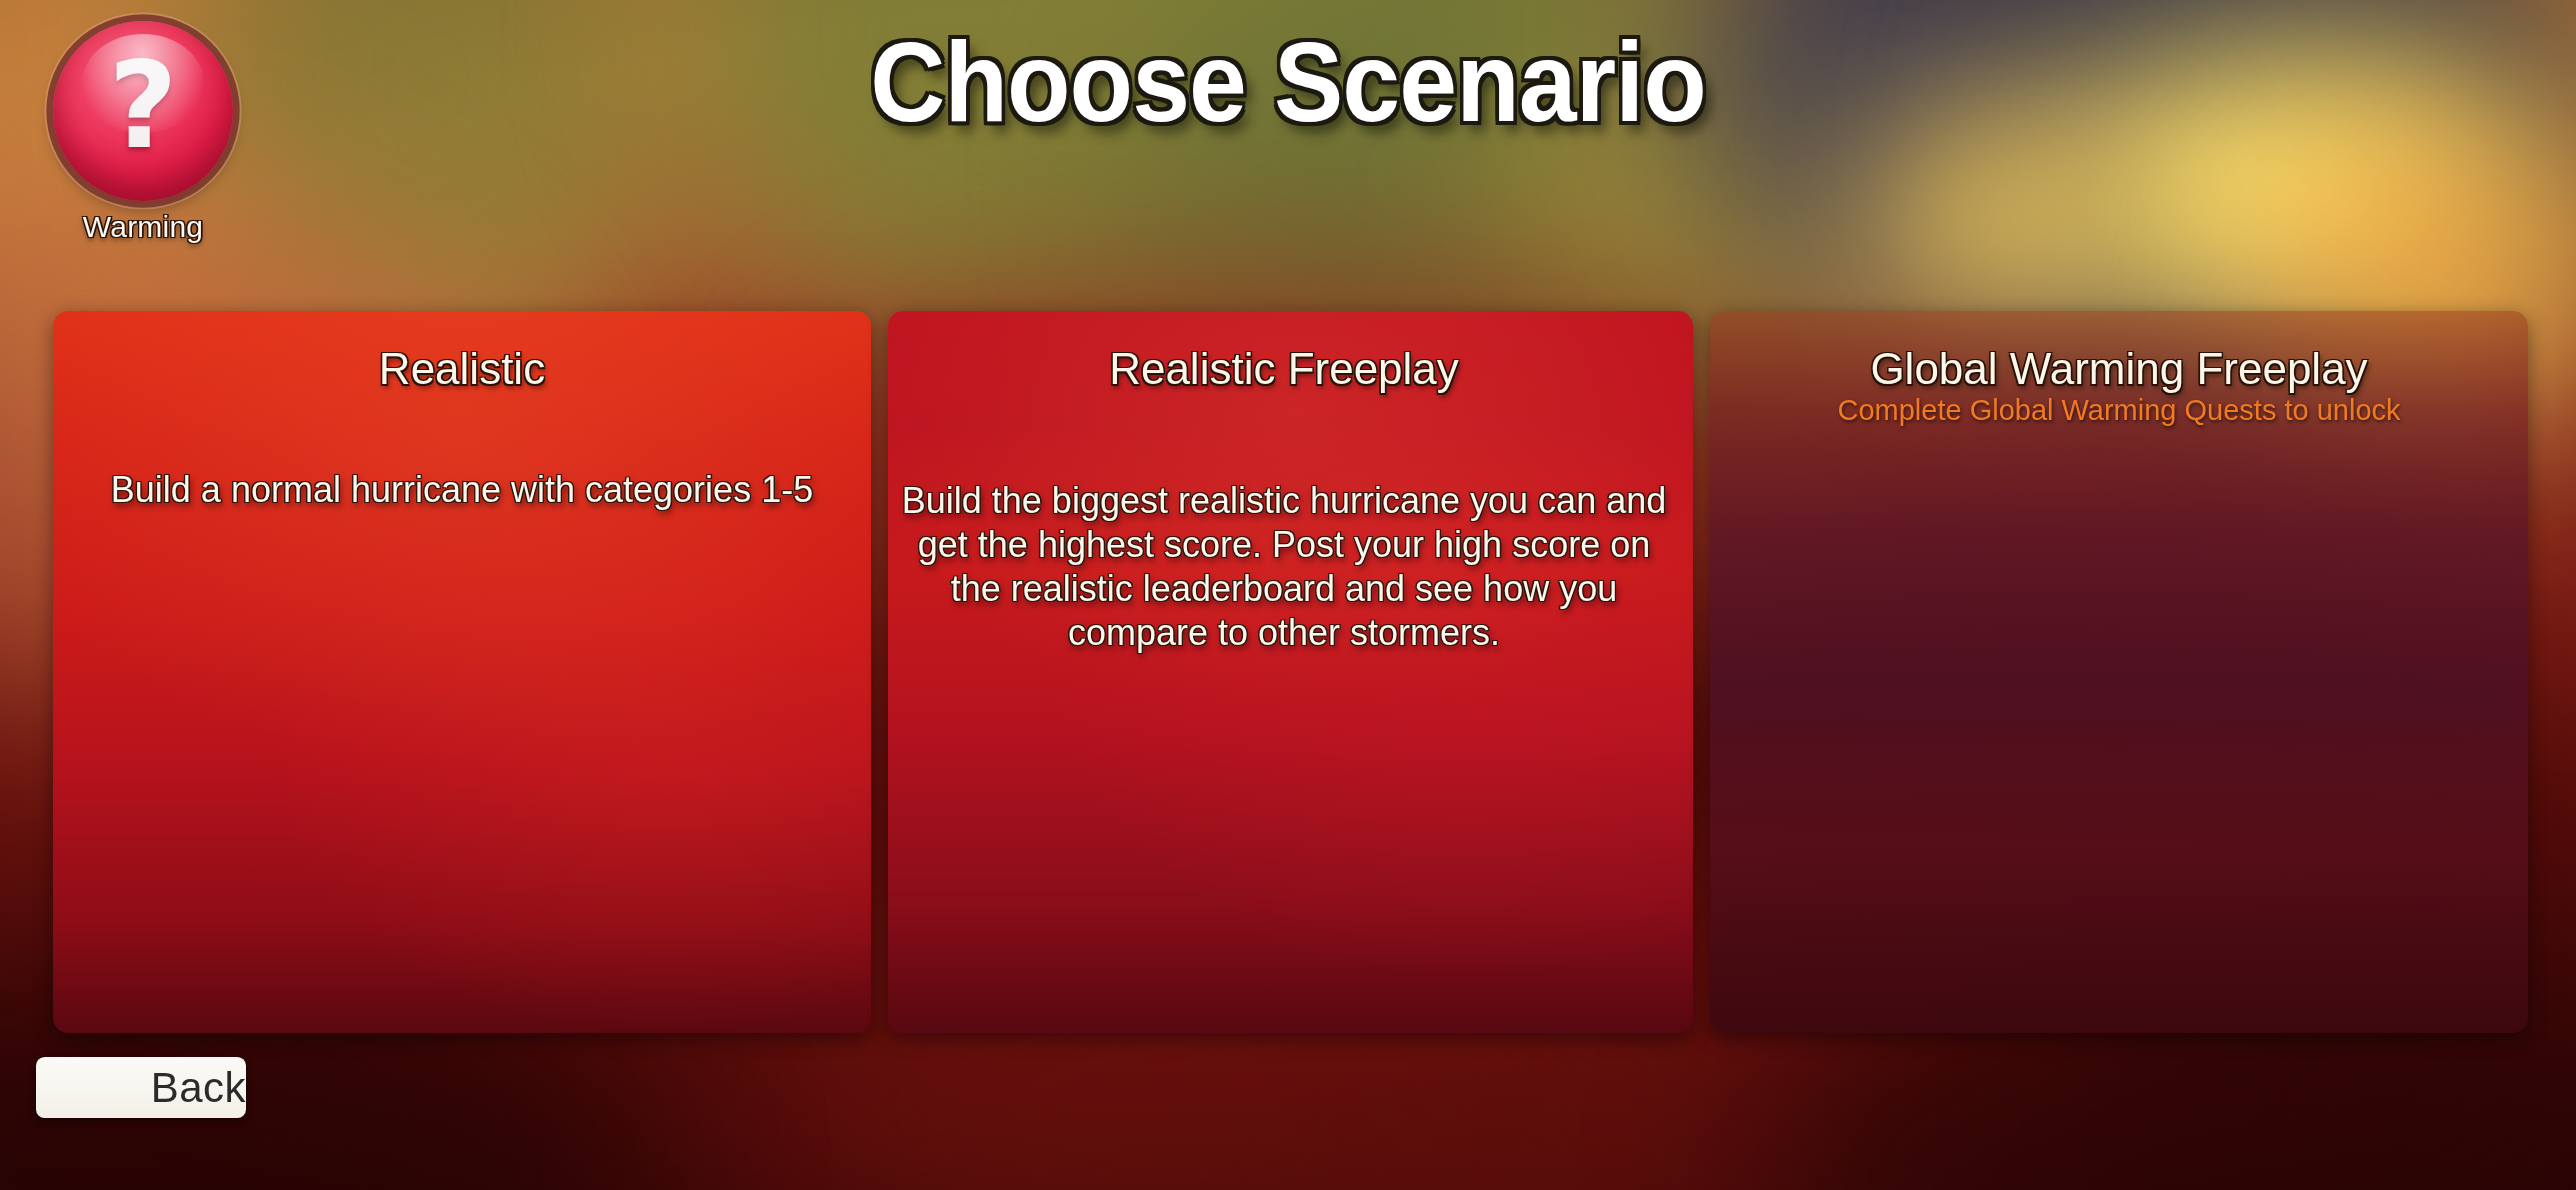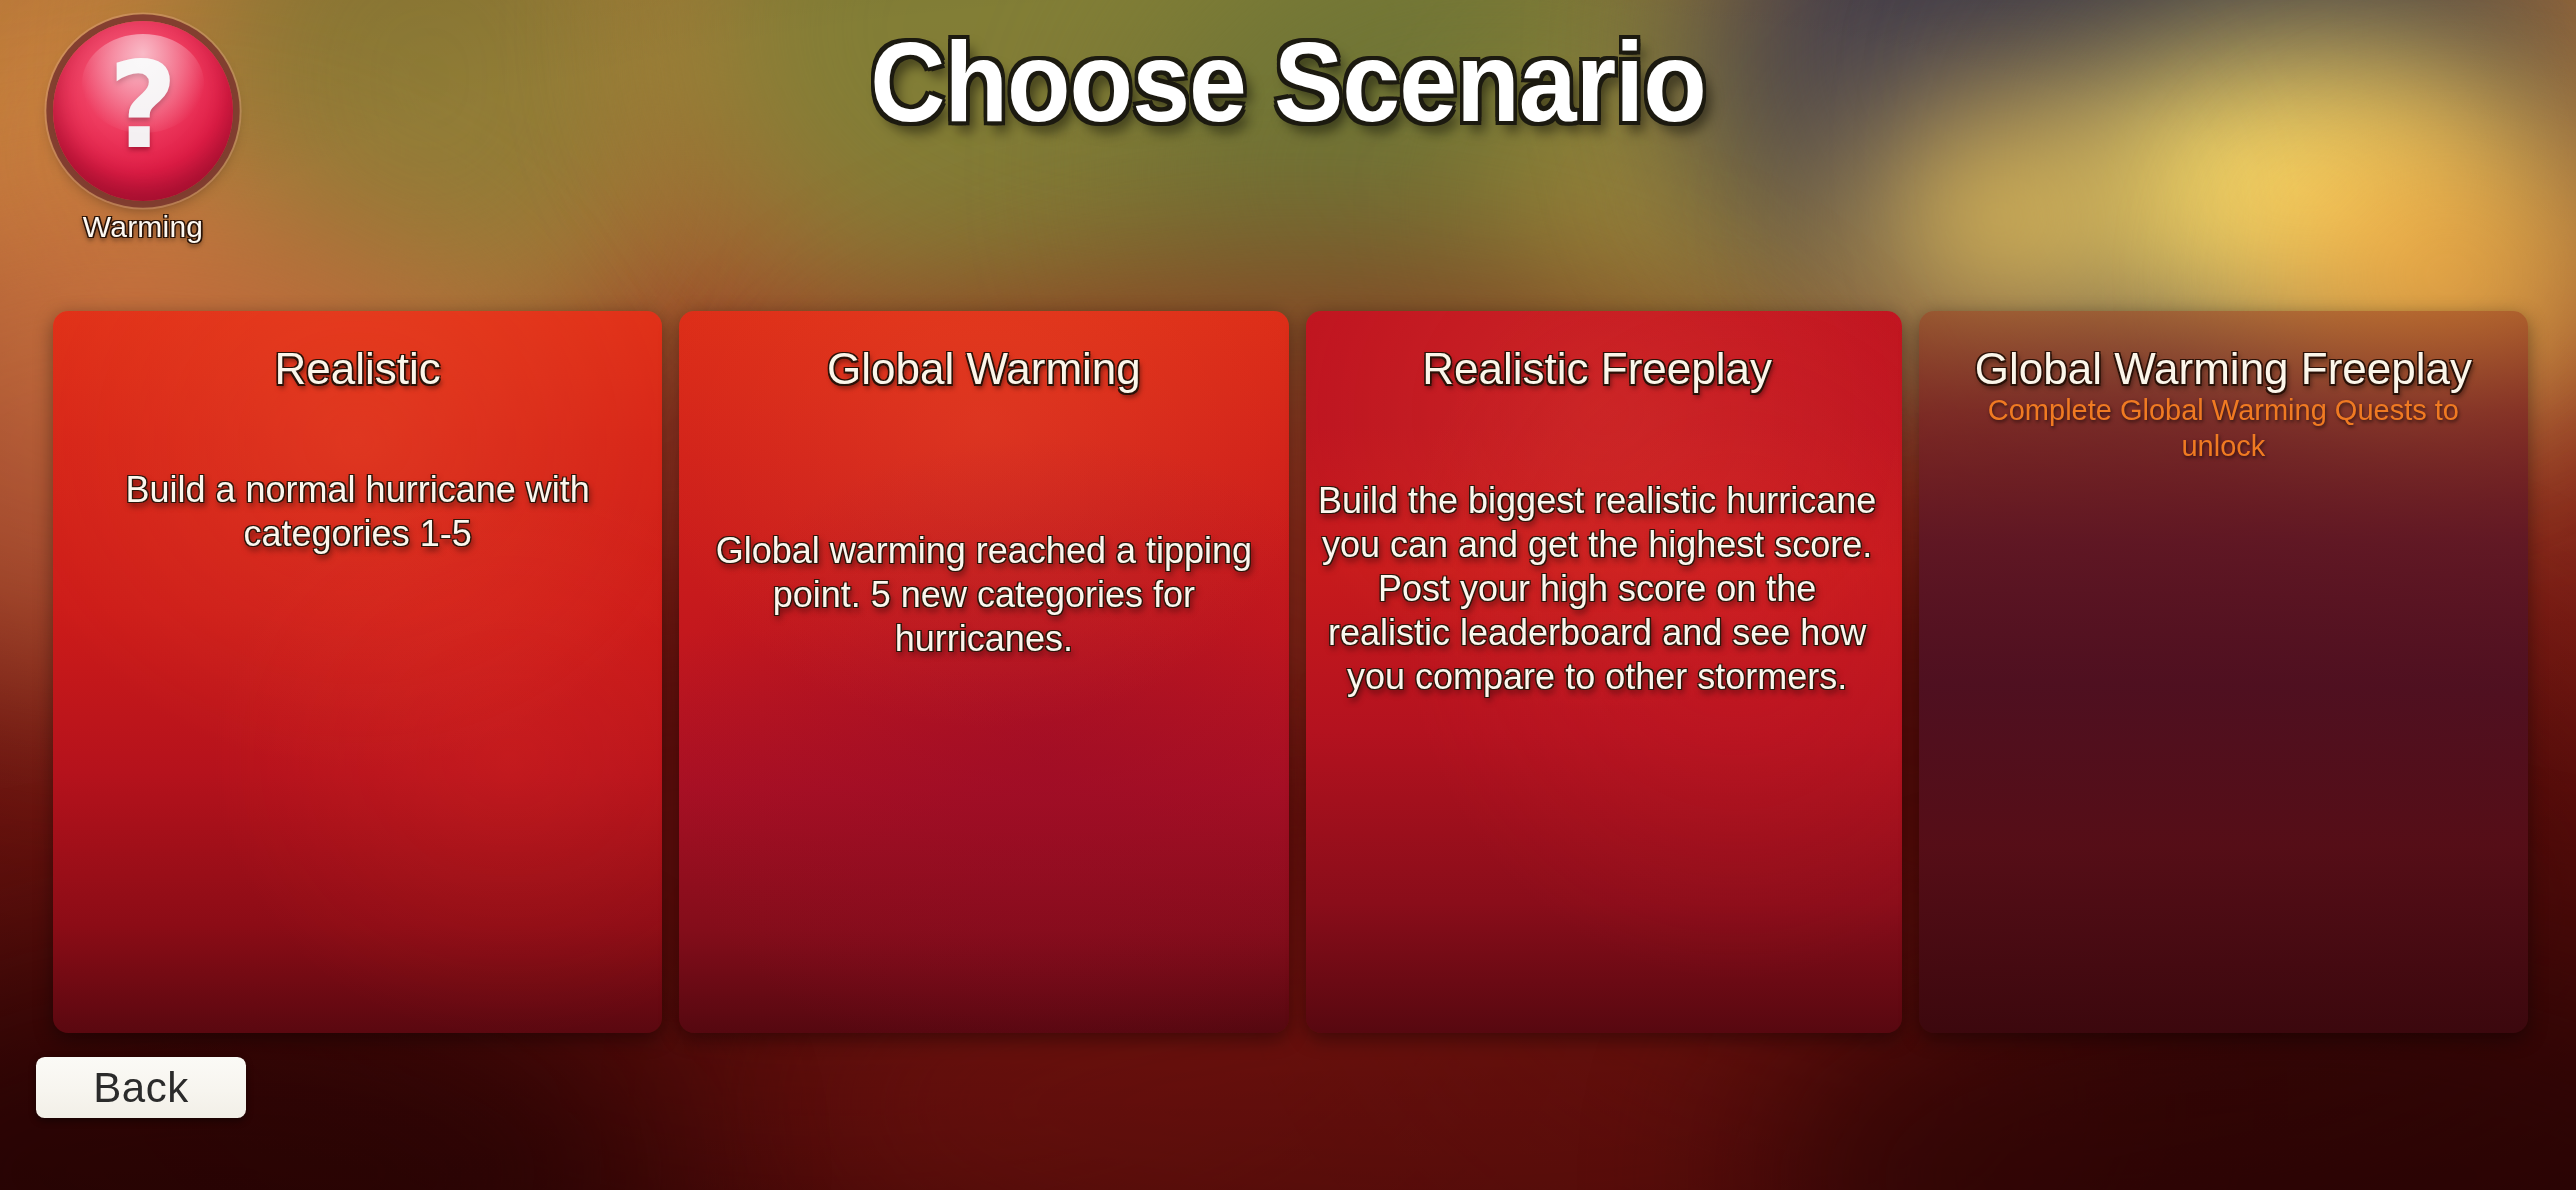--- a/index.html
+++ b/index.html
@@ -215,21 +215,21 @@
   }
 
   
   #back-button {
     position: absolute;
     left: 36px; top: 1057px;
     width: 210px; height: 61px;
     border-radius: 8.6px;
     background: linear-gradient(to bottom, #fbfaf6 0%, #f7f5ef 55%, #f2efe7 100%);
     box-shadow: 0 2.9px 7.7px rgba(0,0,0,.45);
-    display: flex; align-items: center; justify-content: center;
+    display: flex; align-items: center; justify-content: flex-end;
     cursor: pointer;
     border: none;
     padding: 0;
   }
   #back-button .back-label {
     font-family: "Liberation Sans Narrow", "Liberation Sans", sans-serif;
     font-size: 42px;
     color: #2b2b2b;
     letter-spacing: 0.5px;
   }
@@ -271,24 +271,20 @@
 
   <div id="page-title">Choose Scenario</div>
 
   <div id="cards">
 
     <div class="card enabled c1">
       <div class="card-title">Realistic</div>
       <div class="card-desc">Build a normal hurricane with categories 1-5</div>
     </div>
 
-    <div class="card enabled c2">
-      <div class="card-title">Global Warming</div>
-      <div class="card-desc">Global warming reached a tipping point.  5 new categories for hurricanes.</div>
-    </div>
 
     <div class="card enabled c3">
       <div class="card-title">Realistic Freeplay</div>
       <div class="card-desc">Build the biggest realistic hurricane you can and get the highest score.  Post your high score on the realistic leaderboard and see how you compare to other stormers.</div>
     </div>
 
     <div class="card locked c4">
       <div class="card-title">Global Warming Freeplay</div>
       <div class="card-lock-note">Complete Global Warming Quests to unlock</div>
     </div>

